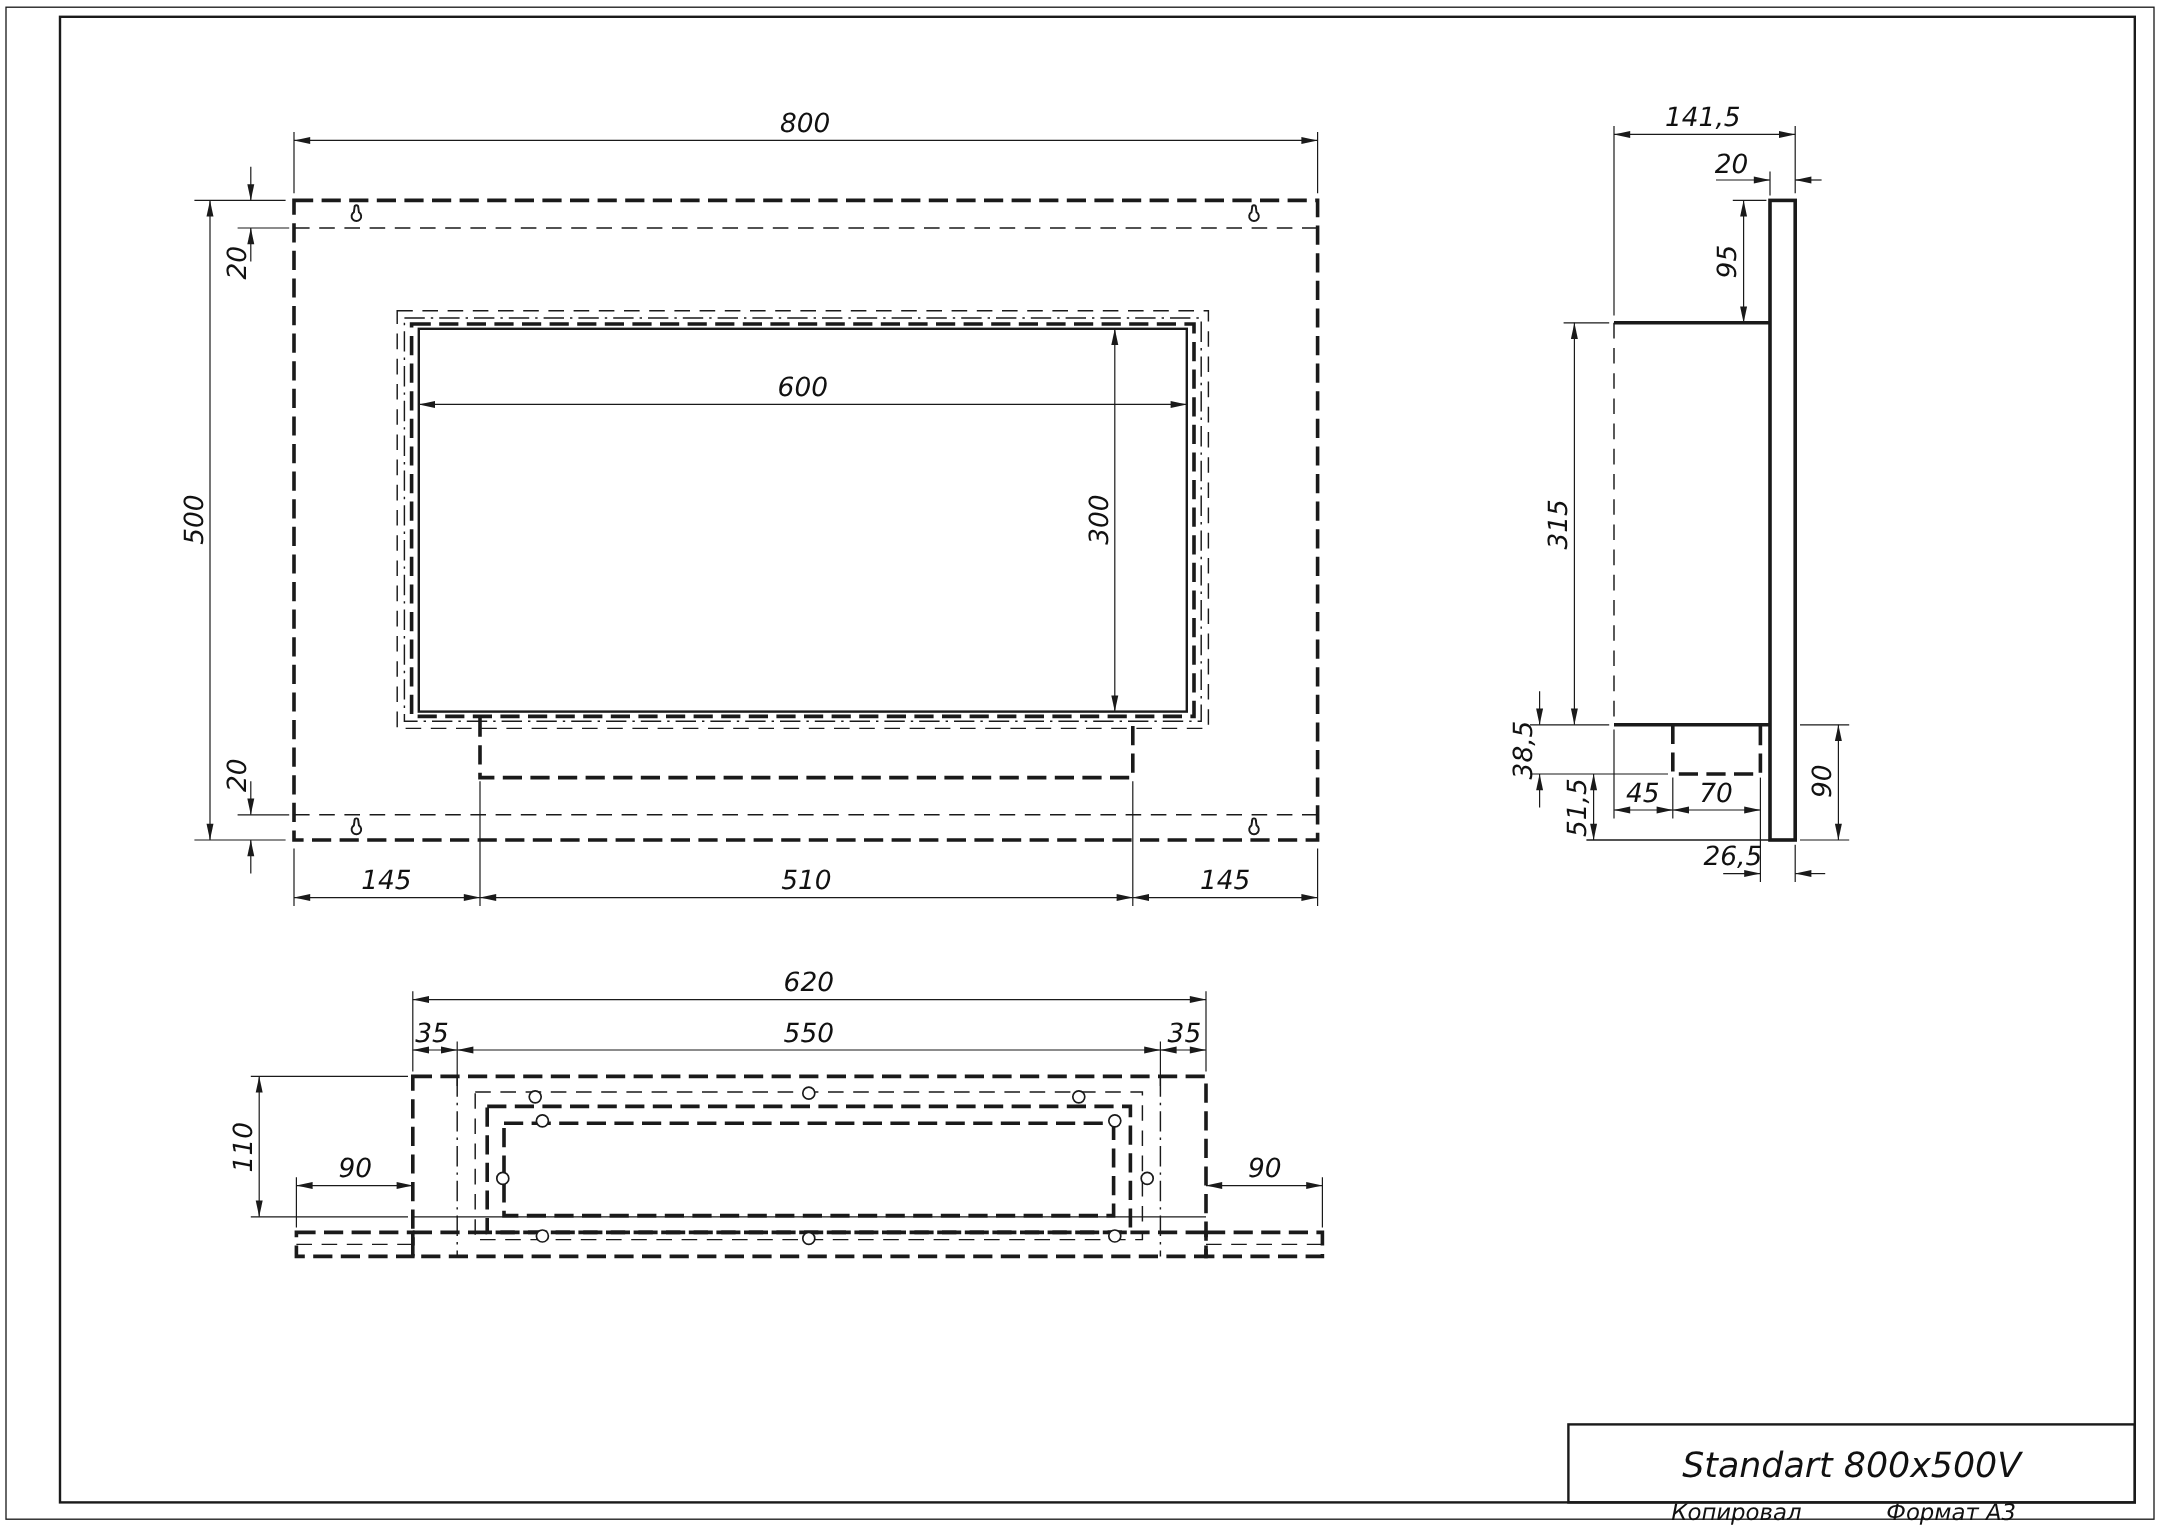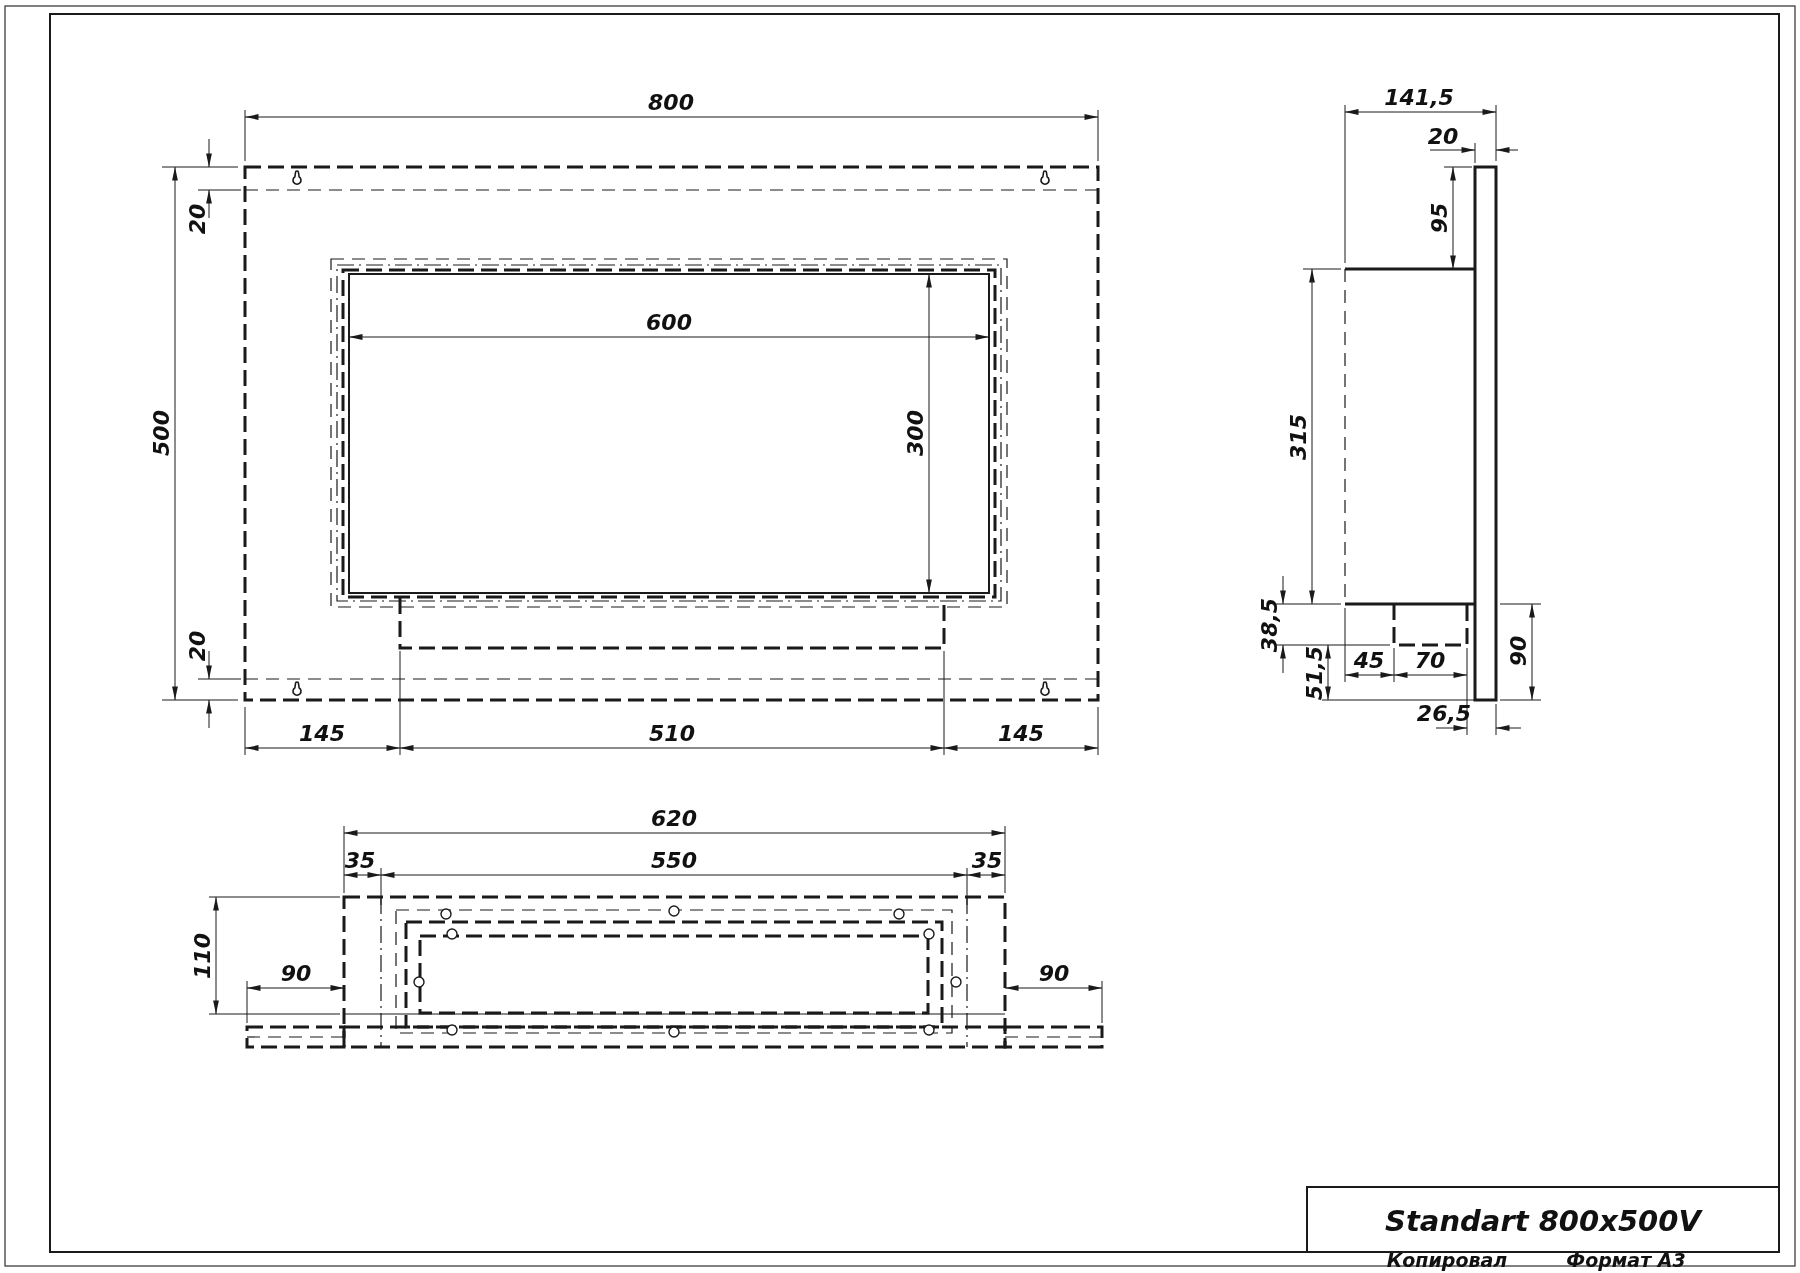--- a/index.html
+++ b/index.html
@@ -1,17 +1,17 @@
 <!DOCTYPE html>
 <html><head>
 <meta charset="utf-8">
 <style>
   html,body{margin:0;padding:0;background:#ffffff;}
   .page{width:1508px;height:1273px;position:relative;background:#fff;
-        font-family:"DejaVu Sans",sans-serif;font-weight:bold;}
+        font-family:"DejaVu Sans",sans-serif;}
   svg{display:block;}
   .thick{stroke:#1a1a1a;stroke-width:3;fill:none;}
   .med{stroke:#1a1a1a;stroke-width:2;fill:none;}
   .thin{stroke:#1a1a1a;stroke-width:1.1;fill:none;}
   .thickd{stroke:#1a1a1a;stroke-width:3;fill:none;stroke-dasharray:16 7;}
   .thind{stroke:#1a1a1a;stroke-width:1.2;fill:none;stroke-dasharray:13 8;}
   .dashdot{stroke:#1a1a1a;stroke-width:1.2;fill:none;stroke-dasharray:17 5 2 5;}
   .dim{stroke:#1a1a1a;stroke-width:1;fill:none;}
   .kh{stroke:#1a1a1a;stroke-width:1.6;fill:#fff;}
   .hole{stroke:#1a1a1a;stroke-width:1.4;fill:#fff;}

